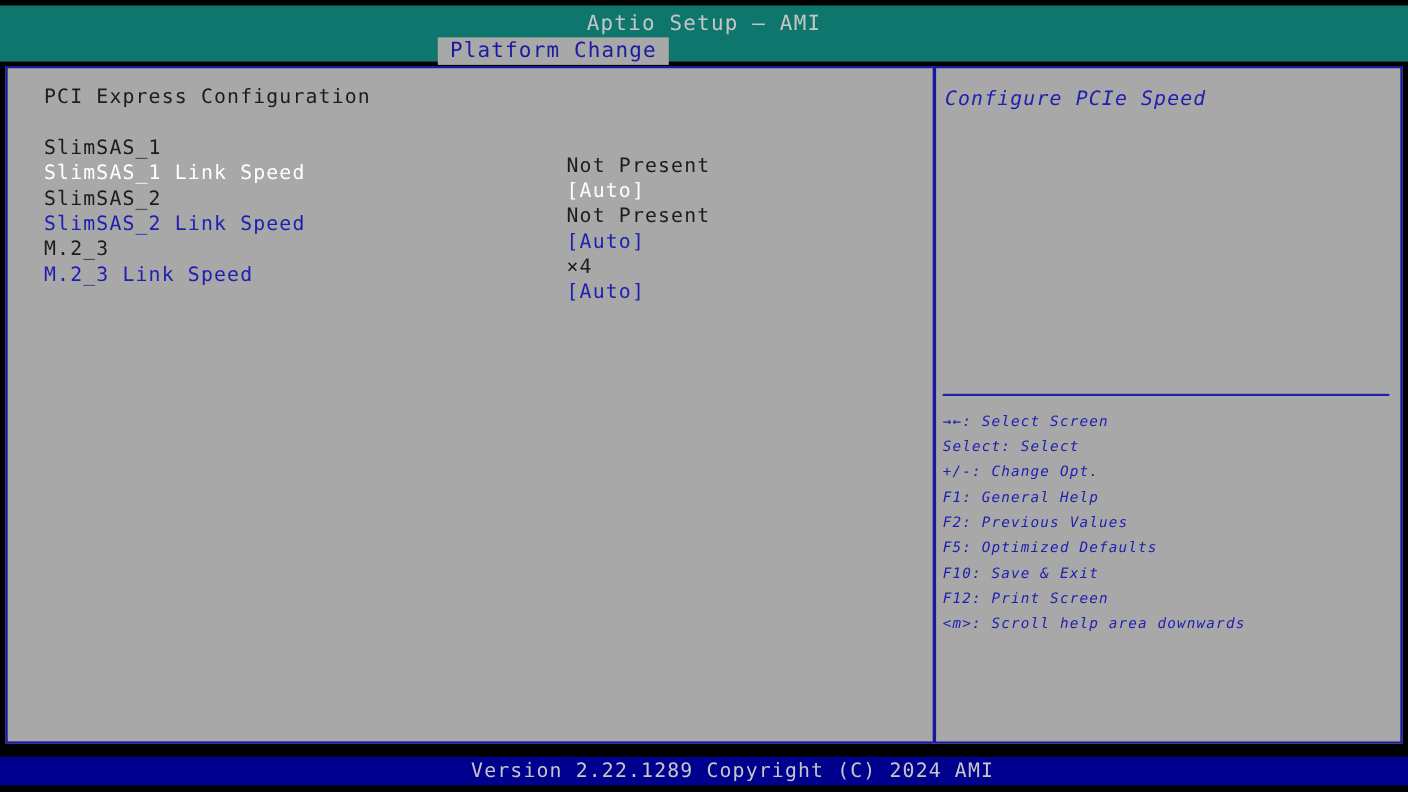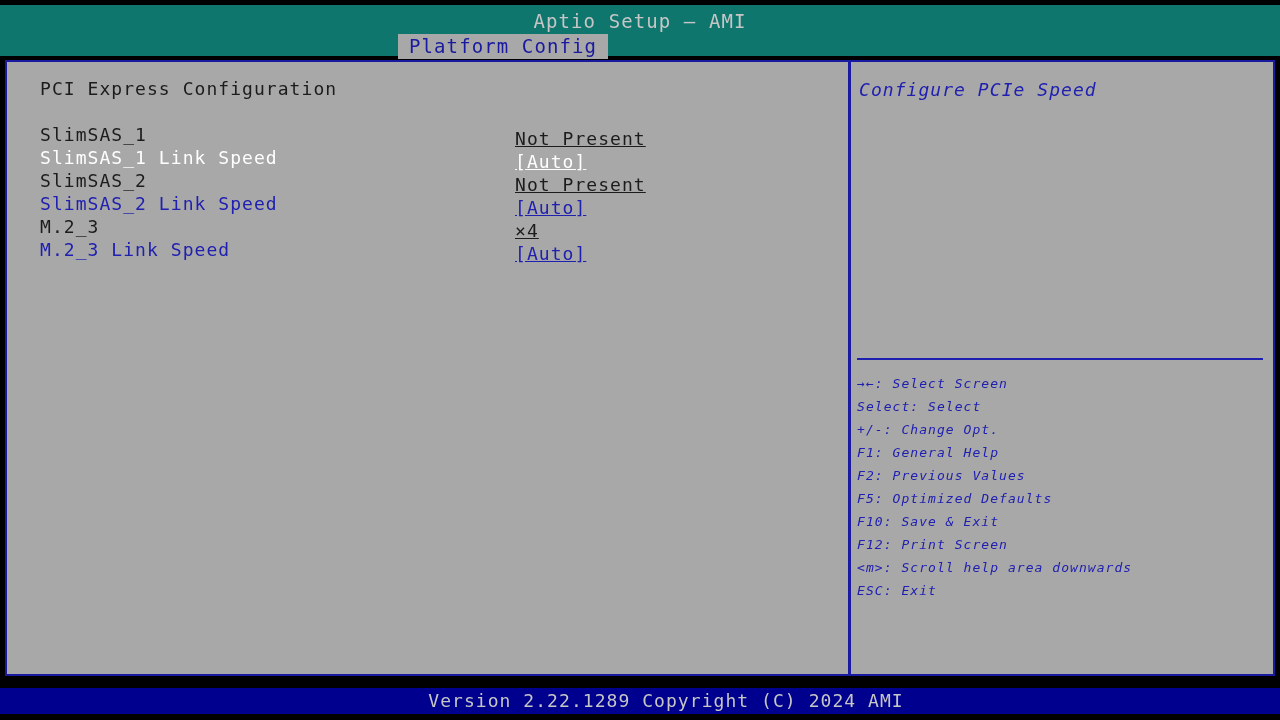--- a/index.html
+++ b/index.html
@@ -119,22 +119,21 @@
     white-space: pre;
   }
   .item-label {
     position: absolute;
     left: 0;
     top: 0;
   }
   .item-value {
     position: absolute;
     left: 475px;
-    top: 4px;
-    text-decoration: underline;
+    top: 16px;
   }
   .c-info   { color: #1c1c1c; }
   .c-opt    { color: #2020b0; }
   .c-sel    { color: #ffffff; }
 
   
   #help-text {
     position: absolute;
     left: 8px;
     top: 16px;
@@ -196,21 +195,21 @@
 </head>
 <body>
 
 <div id="screen">
 
   <div id="gray-gutter"></div>
 
   <div id="header">
     <div id="title">Aptio Setup – AMI</div>
     <div id="tabbar">
-      <div id="tab-active">Platform Config</div>
+      <div id="tab-active">Platform Change</div>
     </div>
   </div>
 
   <div id="pane-left">
     <div id="section-title">PCI Express Configuration</div>
     <div id="item-list">
         <div class="item-row"><span class="item-label c-info">SlimSAS_1</span><span class="item-value c-info">Not Present</span></div>
         <div class="item-row"><span class="item-label c-sel">SlimSAS_1 Link Speed</span><span class="item-value c-sel">[Auto]</span></div>
         <div class="item-row"><span class="item-label c-info">SlimSAS_2</span><span class="item-value c-info">Not Present</span></div>
         <div class="item-row"><span class="item-label c-opt">SlimSAS_2 Link Speed</span><span class="item-value c-opt">[Auto]</span></div>
@@ -225,21 +224,20 @@
     <div id="legend">
         <div class="legend-row"><span class="legend-key">→←</span><span>: Select Screen</span></div>
         <div class="legend-row"><span class="legend-key">Select</span><span>: Select</span></div>
         <div class="legend-row"><span class="legend-key">+/-</span><span>: Change Opt.</span></div>
         <div class="legend-row"><span class="legend-key">F1</span><span>: General Help</span></div>
         <div class="legend-row"><span class="legend-key">F2</span><span>: Previous Values</span></div>
         <div class="legend-row"><span class="legend-key">F5</span><span>: Optimized Defaults</span></div>
         <div class="legend-row"><span class="legend-key">F10</span><span>: Save &amp; Exit</span></div>
         <div class="legend-row"><span class="legend-key">F12</span><span>: Print Screen</span></div>
         <div class="legend-row"><span class="legend-key">&lt;m&gt;</span><span>: Scroll help area downwards</span></div>
-        <div class="legend-row"><span class="legend-key">ESC</span><span>: Exit</span></div>
       </div>
   </div>
 
   <div id="footer">
     <div id="footer-text">Version 2.22.1289 Copyright (C) 2024 AMI</div>
   </div>
 
 </div>
 
 </body></html>

